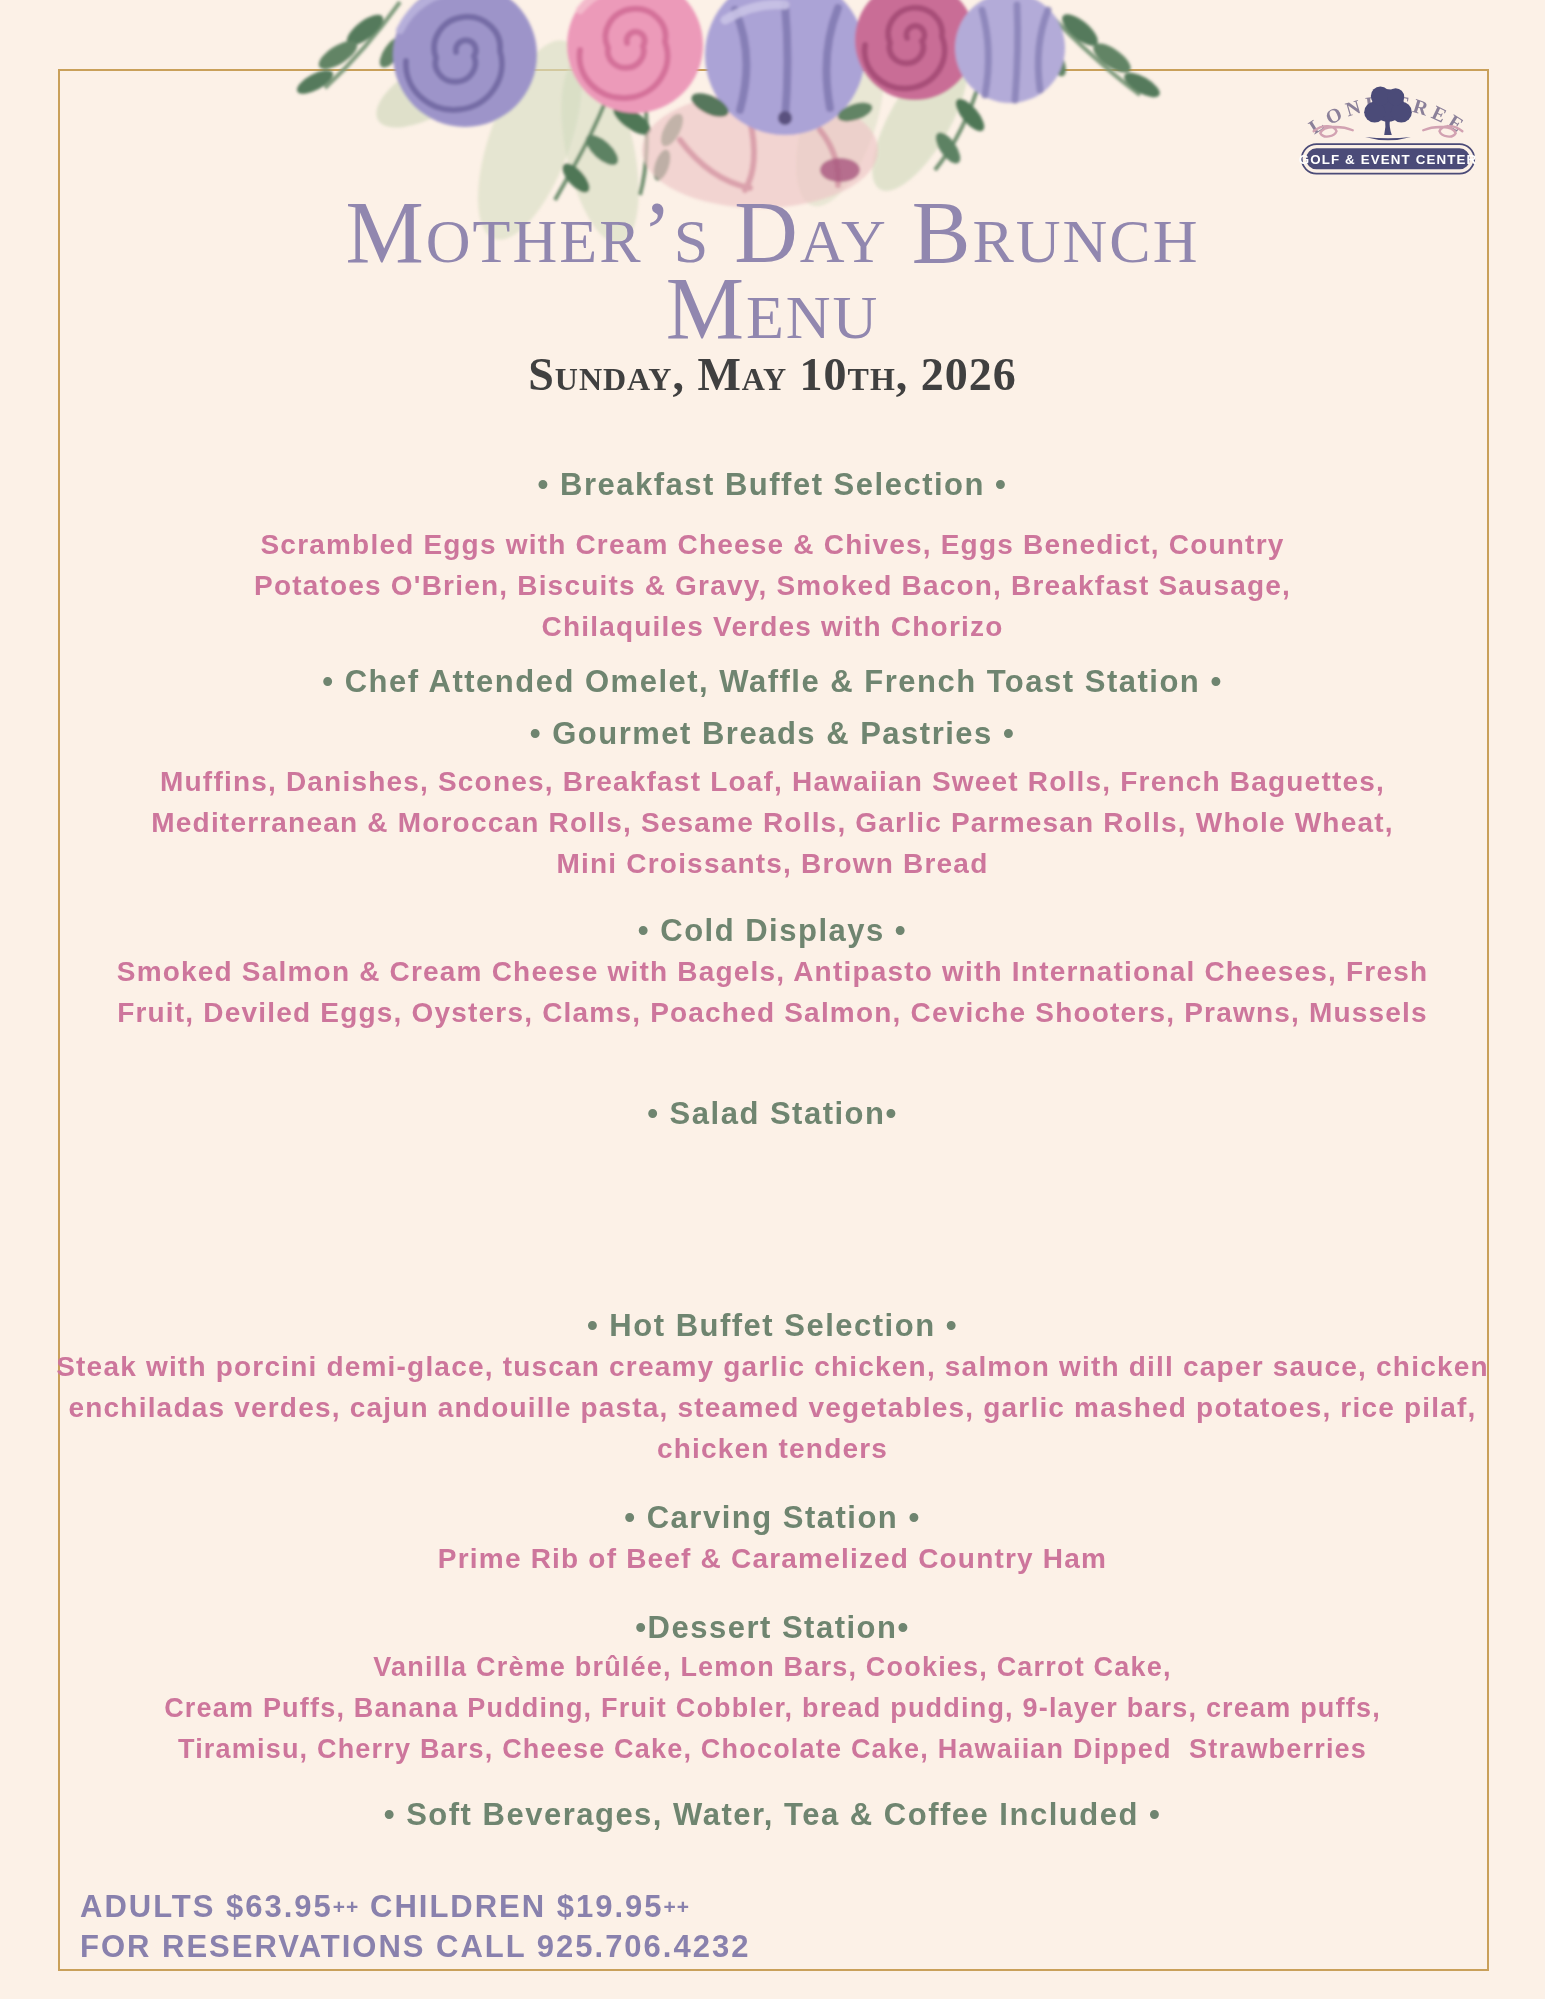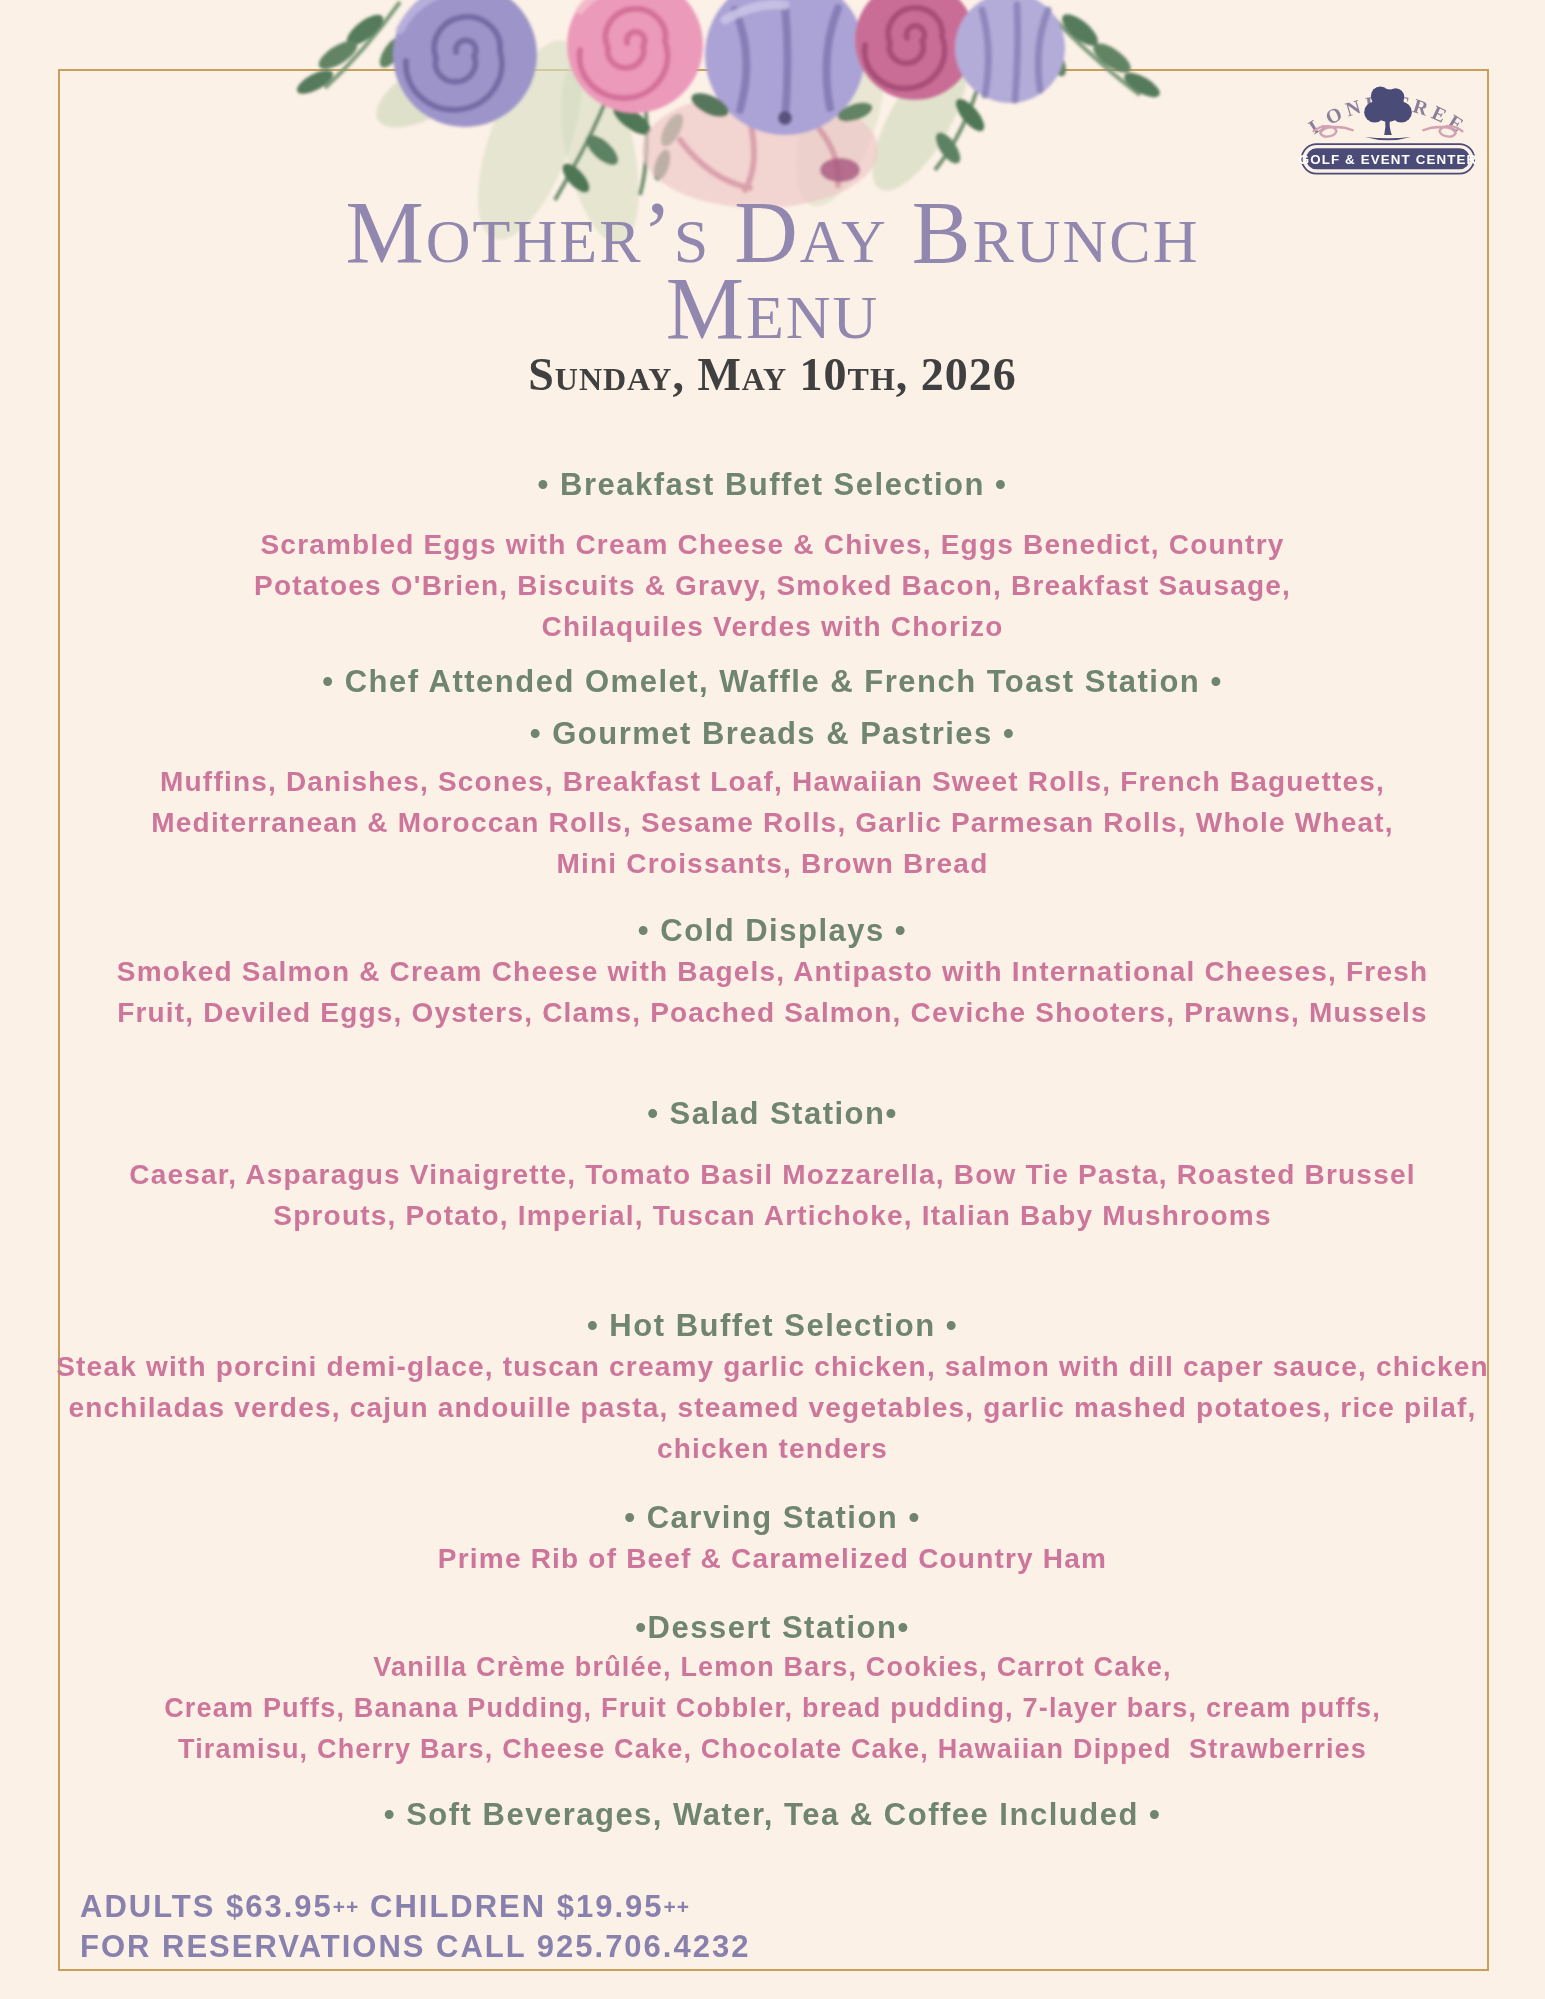--- a/index.html
+++ b/index.html
@@ -198,31 +198,30 @@
 
   <div class="sec-h" style="top:662px">• Chef Attended Omelet, Waffle &amp; French Toast Station •</div>
 
   <div class="sec-h" style="top:714px">• Gourmet Breads &amp; Pastries •</div>
   <div class="sec-i w-gourmet" style="top:761px">Muffins, Danishes, Scones, Breakfast Loaf, Hawaiian Sweet Rolls, French Baguettes, Mediterranean &amp; Moroccan Rolls, Sesame Rolls, Garlic Parmesan Rolls, Whole Wheat, Mini Croissants, Brown Bread</div>
 
   <div class="sec-h" style="top:911px">• Cold Displays •</div>
   <div class="sec-i w-cold" style="top:951px">Smoked Salmon &amp; Cream Cheese with Bagels, Antipasto with International Cheeses, Fresh Fruit, Deviled Eggs, Oysters, Clams, Poached Salmon, Ceviche Shooters, Prawns, Mussels</div>
 
   <div class="sec-h" style="top:1094px">• Salad Station•</div>
-  <div class="sec-i w-salad" style="top:1154px">Caesar, Asparagus Vinaigrette, Tomato Basil Mozzarella, Bow Tie Pasta, Roasted Brussel Sprouts, Potato, Imperial, Tuscan Artichoke, Italian Baby Mushrooms</div>
 
   <div class="sec-h" style="top:1306px">• Hot Buffet Selection •</div>
   <div class="sec-i w-hot" style="top:1346px">Steak with porcini demi-glace, tuscan creamy garlic chicken, salmon with dill caper sauce, chicken enchiladas verdes, cajun andouille pasta, steamed vegetables, garlic mashed potatoes, rice pilaf, chicken tenders</div>
 
   <div class="sec-h" style="top:1498px">• Carving Station •</div>
   <div class="sec-i w-carving" style="top:1538px">Prime Rib of Beef &amp; Caramelized Country Ham</div>
 
   <div class="sec-h" style="top:1608px">•Dessert Station•</div>
   <div class="sec-i w-dessert pre" style="top:1647px">Vanilla Crème brûlée, Lemon Bars, Cookies, Carrot Cake,</div>
-  <div class="sec-i w-dessert pre" style="top:1688px">Cream Puffs, Banana Pudding, Fruit Cobbler, bread pudding, 7-layer bars, cream puffs,</div>
+  <div class="sec-i w-dessert pre" style="top:1688px">Cream Puffs, Banana Pudding, Fruit Cobbler, bread pudding, 9-layer bars, cream puffs,</div>
   <div class="sec-i w-dessert pre" style="top:1729px">Tiramisu, Cherry Bars, Cheese Cake, Chocolate Cake, Hawaiian Dipped  Strawberries</div>
 
   <div class="sec-h" style="top:1795px">• Soft Beverages, Water, Tea &amp; Coffee Included •</div>
 
   <div class="price-line"><span>ADULTS $63.95</span><span class="pp">++</span><span> CHILDREN $19.95</span><span class="pp">++</span></div>
   <div class="resv-line">FOR RESERVATIONS CALL 925.706.4232</div>
 
 </div>
 
 </body></html>

